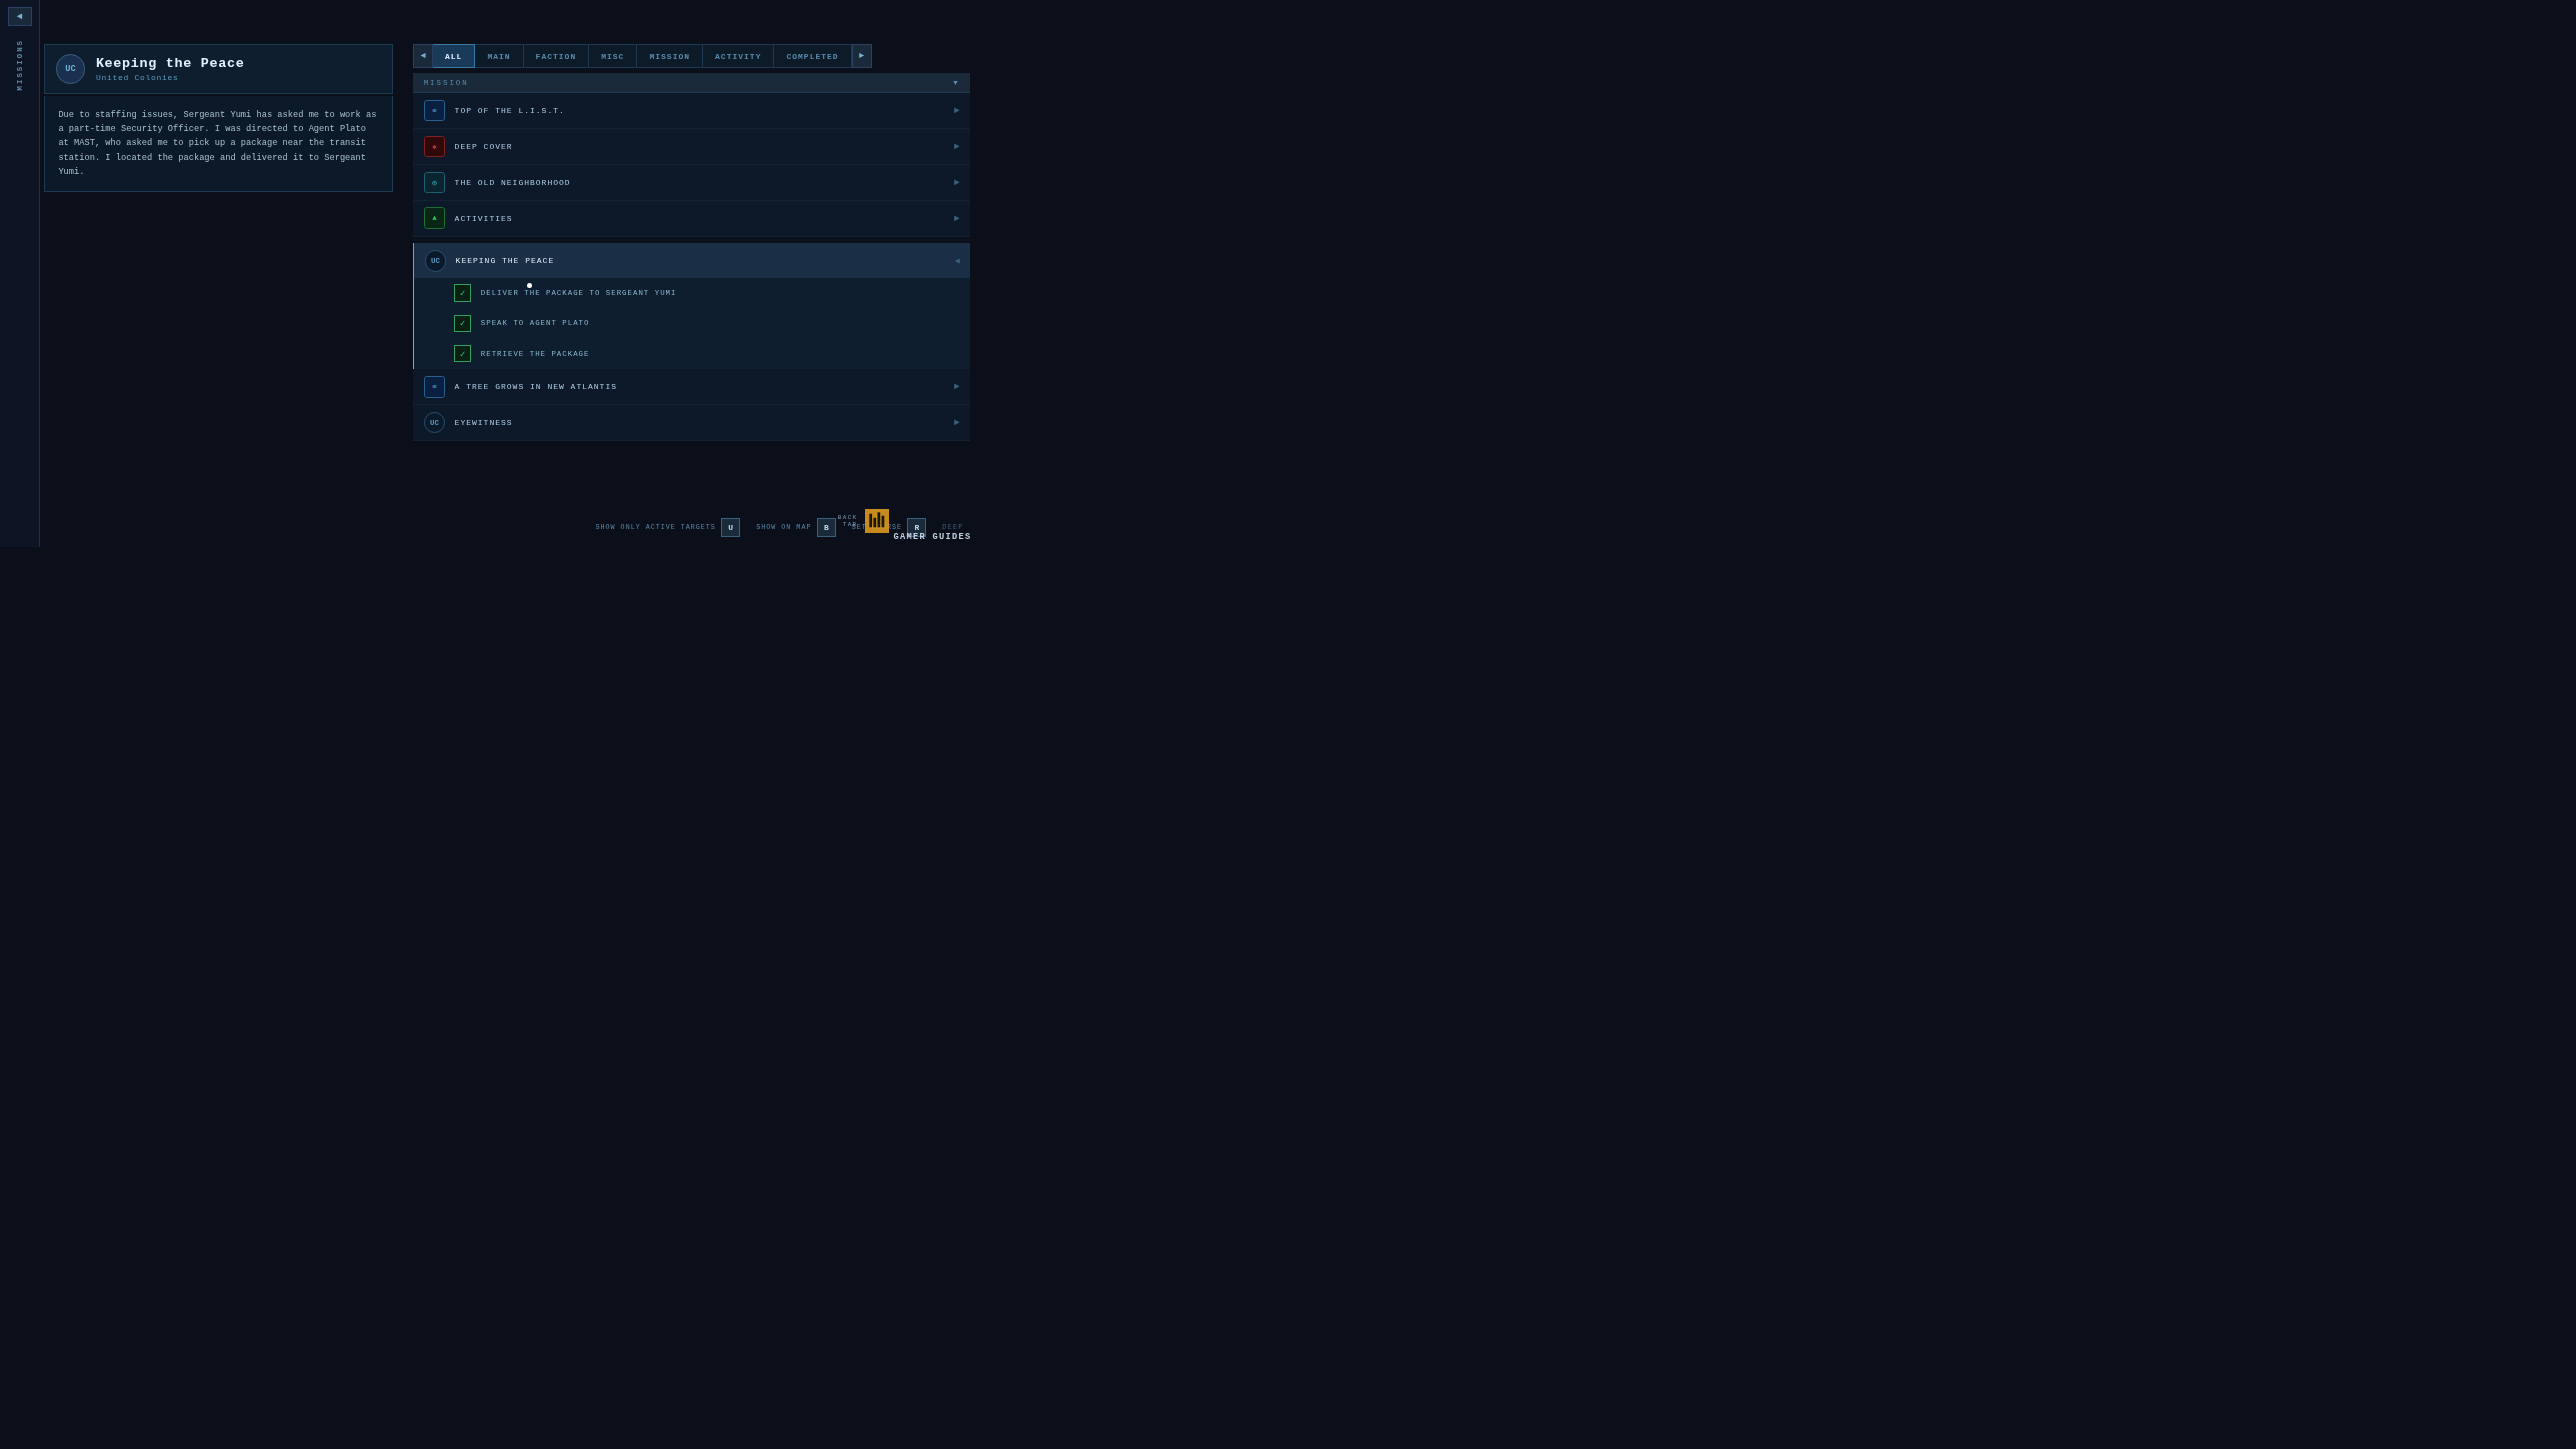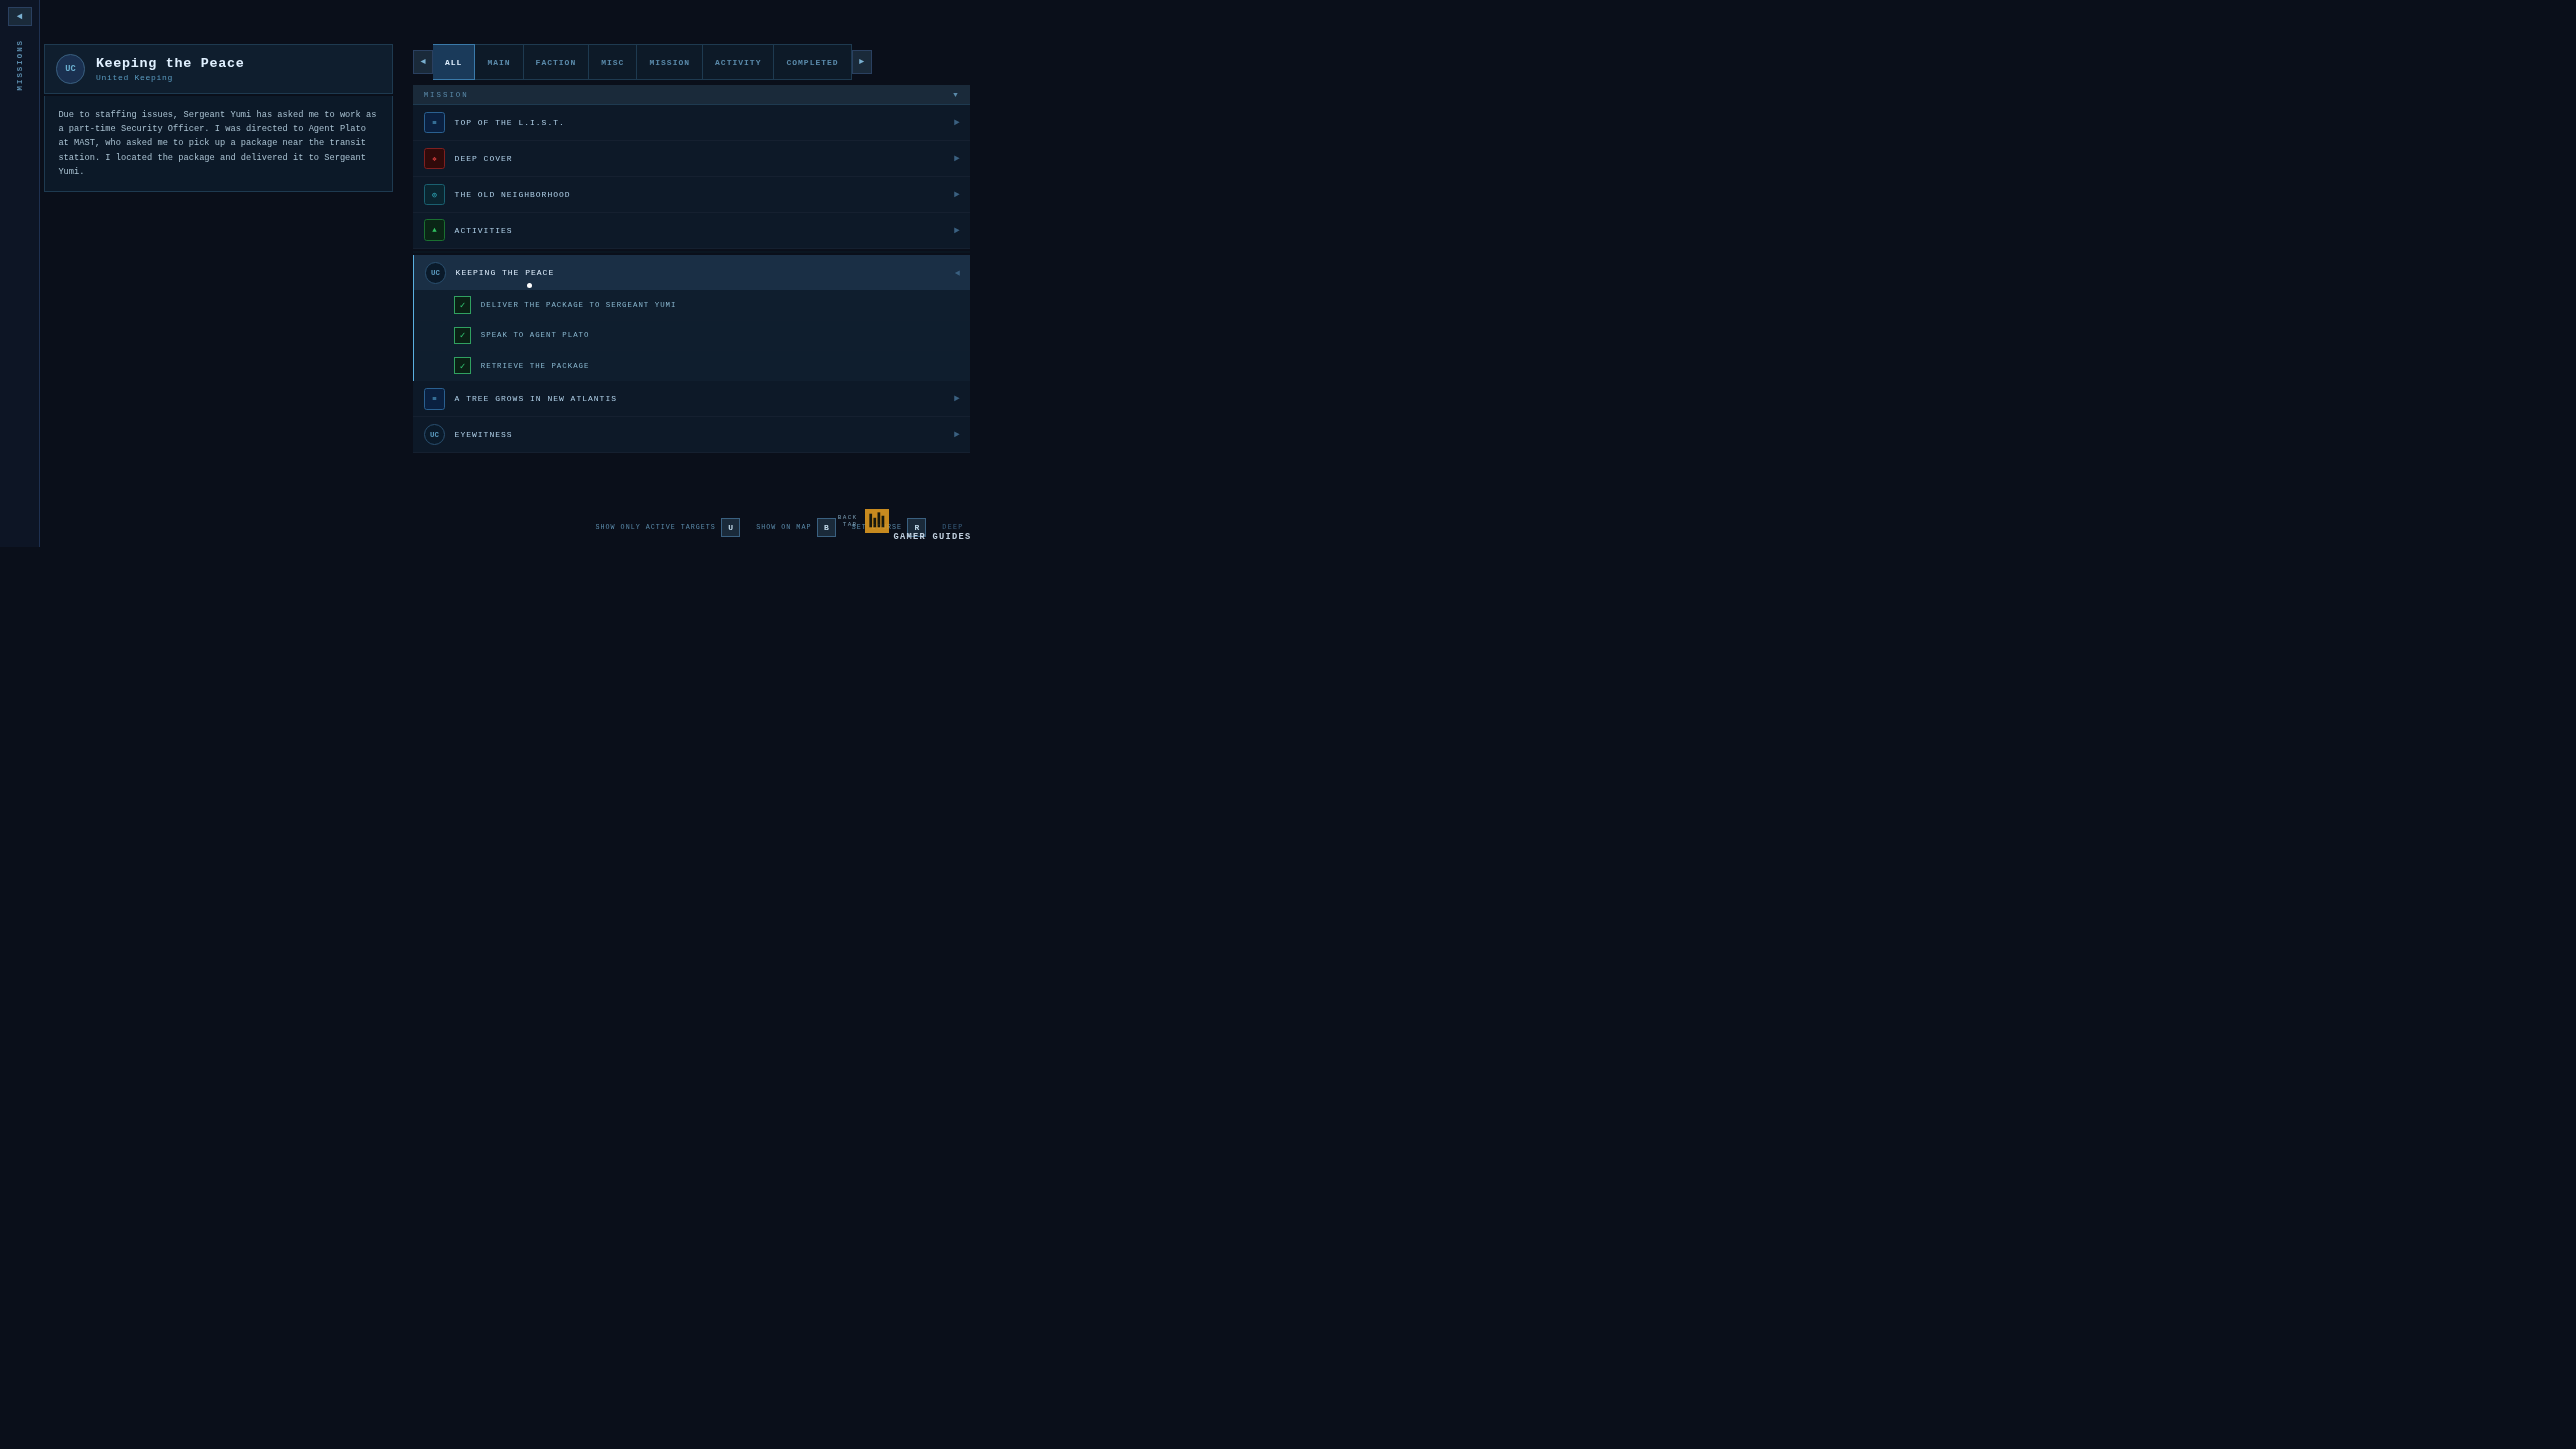--- a/index.html
+++ b/index.html
@@ -137,21 +137,21 @@
       display: flex;
       align-items: center;
       justify-content: center;
       color: #7ab0d0;
       font-size: 8.7px;
       cursor: pointer;
       flex-shrink: 0;
     }
 
     .tab {
-      height: 36px;
+      height: 24px;
       padding: 0 12px;
       display: flex;
       align-items: center;
       justify-content: center;
       font-size: 8px;
       font-weight: bold;
       letter-spacing: 1px;
       color: #5a8aaa;
       border: 0.7px solid #1e3a50;
       border-left: none;
@@ -427,21 +427,21 @@
     <span>◄</span>
   </div>
   <span class="sidebar-label">MISSIONS</span>
 </div>
 
 <div class="mission-detail">
   <div class="mission-header">
     <div class="faction-icon">UC</div>
     <div class="mission-title-block">
       <div class="mission-title">Keeping the Peace</div>
-      <div class="mission-faction">United Keeping</div>
+      <div class="mission-faction">United Colonies</div>
     </div>
   </div>
   <div class="mission-desc">Due to staffing issues, Sergeant Yumi has asked me to work as a part-time Security Officer. I was directed to Agent Plato at MAST, who asked me to pick up a package near the transit station. I located the package and delivered it to Sergeant Yumi.</div>
 </div>
 
 <div class="right-panel">
 
   <div class="tab-bar">
     <div class="tab-nav-btn">
       <span>◄</span>

